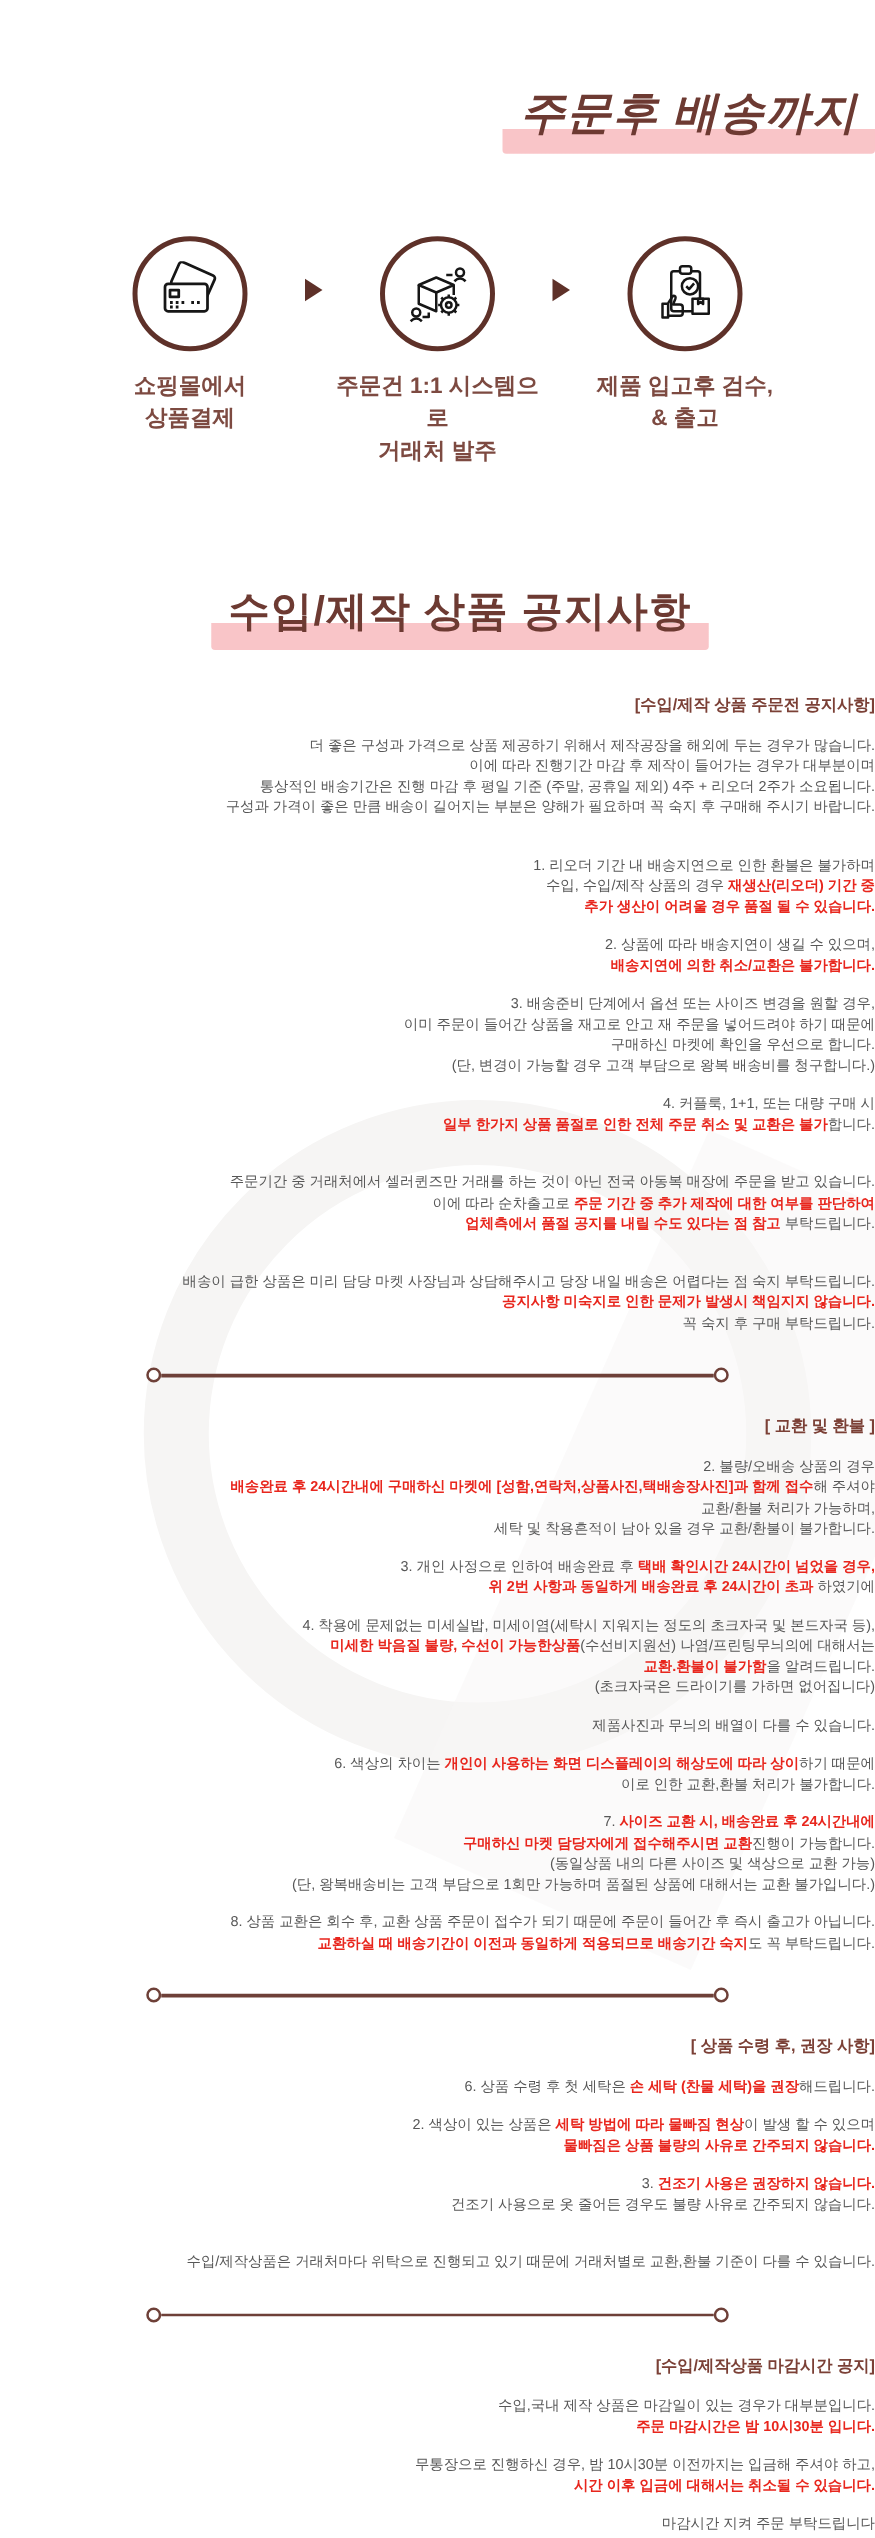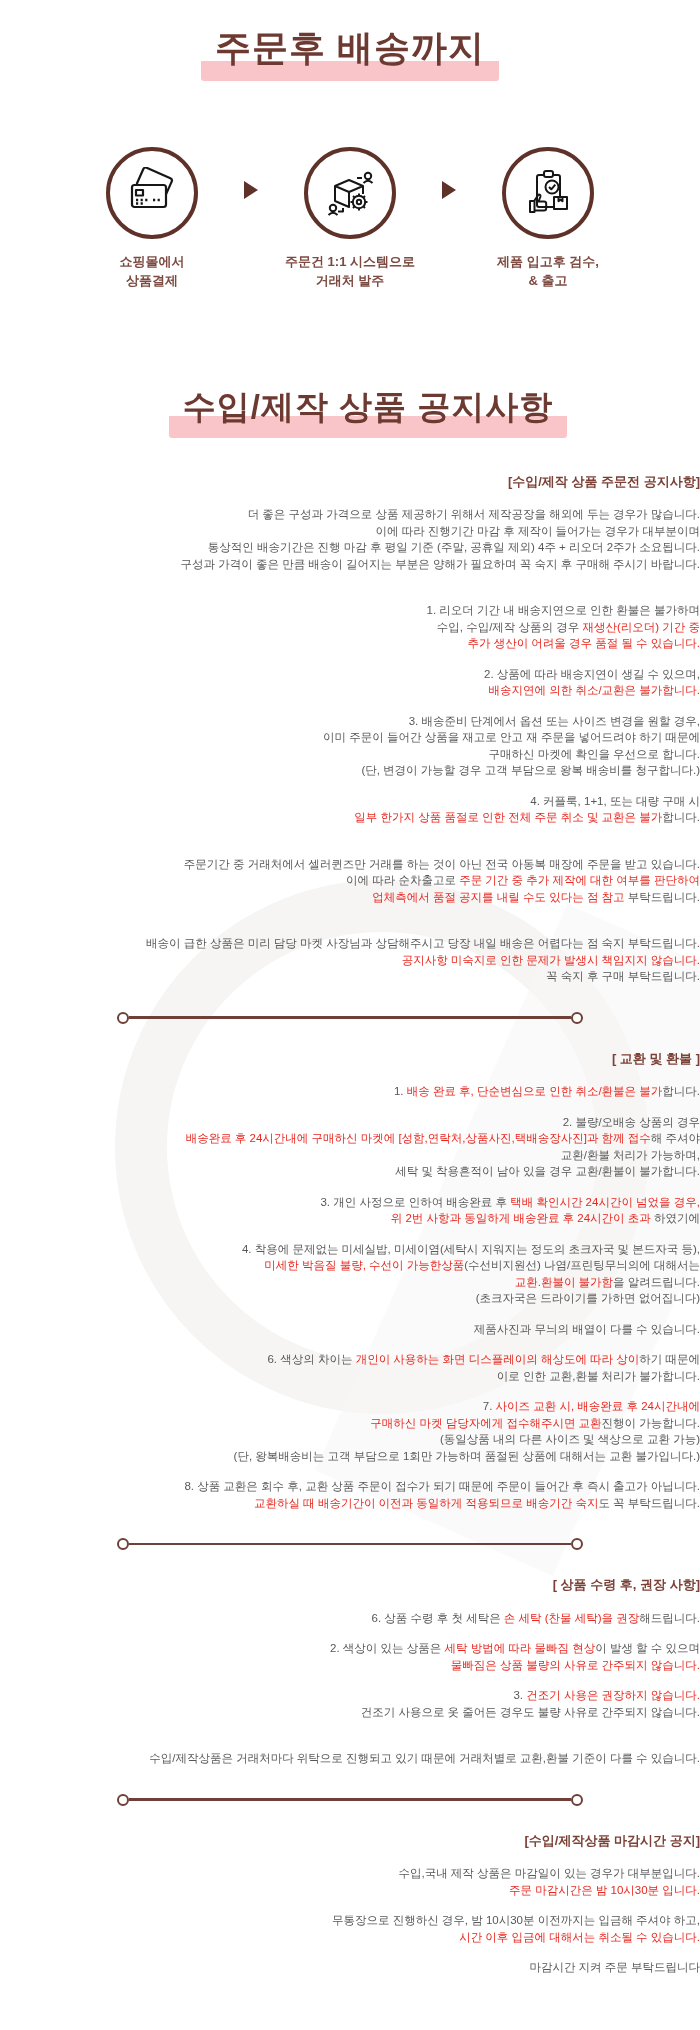--- a/index.html
+++ b/index.html
@@ -24,21 +24,21 @@
     position:absolute;
     width:260px;height:620px;
     background:#f7f6f5;
     transform:rotate(24deg);
     left:430px;top:930px;
     z-index:0;
     opacity:.55;
   }
   .content{position:relative;z-index:1;}
 
-  .big-title{ text-align:center; padding-top:22px; }
+  .big-title{ text-align:right; padding-top:64px;font-style:italic; }
   .big-title .hl{
     display:inline-block;
     font-size:36px;font-weight:800;letter-spacing:1px;
     color:#6d3a32;
     background:linear-gradient(to top,#f9c5c8 34%,rgba(255,255,255,0) 34%);
     padding:2px 14px 8px 14px;
     border-radius:3px;
   }
   .notice-title{ text-align:center; margin-top:92px;padding-left:36px; }
   .notice-title .hl{
@@ -56,42 +56,42 @@
   }
   .step{width:172px;text-align:center;}
   .step-circle{
     width:84px;height:84px;
     border:4px solid #5e3129;border-radius:50%;
     margin:0 auto;background:#fff;
     display:flex;align-items:center;justify-content:center;
   }
   .step-label{
     margin-top:14px;
-    font-size:13px;font-weight:700;line-height:1.45;
+    font-size:18px;font-weight:700;line-height:1.45;
     color:#7d4a41;
     white-space:pre-line;
   }
   .arrow{
     width:0;height:0;
     border-top:9px solid transparent;
     border-bottom:9px solid transparent;
     border-left:14px solid #5e3129;
     margin:34px 6px 0 6px;
   }
 
   .section{ text-align:right; font-size:11.5px; line-height:16.5px; }
   .section h3{
     font-size:13px;font-weight:700;color:#7b4036;
     margin:0 0 16px 0;
   }
   #sec0{margin-top:36px;}
   .para{margin:0 0 14px 0;}
   .para.gap-lg{margin-top:30px;padding-left:16px;}
   .seg-g{color:#575757;}
-  .seg-r{color:#e8261d;font-weight:400;}
+  .seg-r{color:#e8261d;font-weight:700;}
 
   .divider{
     display:flex;align-items:center;
     width:466px;margin:27px auto;
   }
   .divider .ring{
     width:8px;height:8px;flex:none;
     border:2.5px solid #6e4038;border-radius:50%;
     background:#fff;
   }
@@ -232,23 +232,20 @@
 
     <div class="divider">
       <span class="ring"></span>
       <span class="bar"></span>
       <span class="ring"></span>
     </div>
 
     <section class="section" id="sec1">
         <h3>[ 교환 및 환불 ]</h3>
         <div class="para">
-          <div class="line"><span class="seg-g">1. </span><span class="seg-r">배송 완료 후, 단순변심으로 인한 취소/환불은 불가</span><span class="seg-g">합니다.</span></div>
-        </div>
-        <div class="para">
           <div class="line"><span class="seg-g">2. 불량/오배송 상품의 경우</span></div>
           <div class="line"><span class="seg-r">배송완료 후 24시간내에 구매하신 마켓에 [성함,연락처,상품사진,택배송장사진]과 함께 접수</span><span class="seg-g">해 주셔야</span></div>
           <div class="line"><span class="seg-g">교환/환불 처리가 가능하며,</span></div>
           <div class="line"><span class="seg-g">세탁 및 착용흔적이 남아 있을 경우 교환/환불이 불가합니다.</span></div>
         </div>
         <div class="para">
           <div class="line"><span class="seg-g">3. 개인 사정으로 인하여 배송완료 후 </span><span class="seg-r">택배 확인시간 24시간이 넘었을 경우,</span></div>
           <div class="line"><span class="seg-r">위 2번 사항과 동일하게 배송완료 후 24시간이 초과</span><span class="seg-g"> 하였기에</span></div>
         </div>
         <div class="para">

